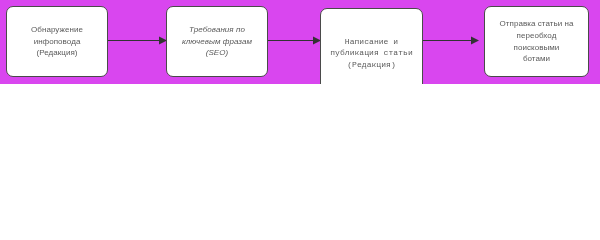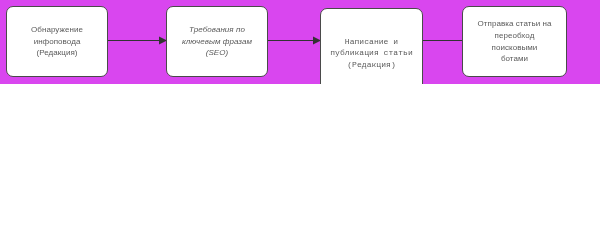--- a/index.html
+++ b/index.html
@@ -43,21 +43,21 @@
     height: 9px;
     display: block;
   }
   .connector svg {
     display: block;
     overflow: visible;
   }
   #node-1 { left: 6px;   top: 6px; width: 102px; height: 71px; }
   #node-2 { left: 166px; top: 6px; width: 102px; height: 71px; font-style: italic; }
   #node-3 { left: 320px; top: 8px; width: 103px; height: 90px; font-family: Liberation Mono, monospace; }
-  #node-4 { left: 462px; top: 6px; width: 105px; height: 71px; }
+  #node-4 { left: 484px; top: 6px; width: 105px; height: 71px; }
 
   #connector-1 { left: 108px; top: 36px; width: 59px; }
   #connector-2 { left: 268px; top: 36px; width: 53px; }
   #connector-3 { left: 423px; top: 36px; width: 56px; }
 </style>
 </head>
 <body>
 
 <div id="flow-diagram">
 

